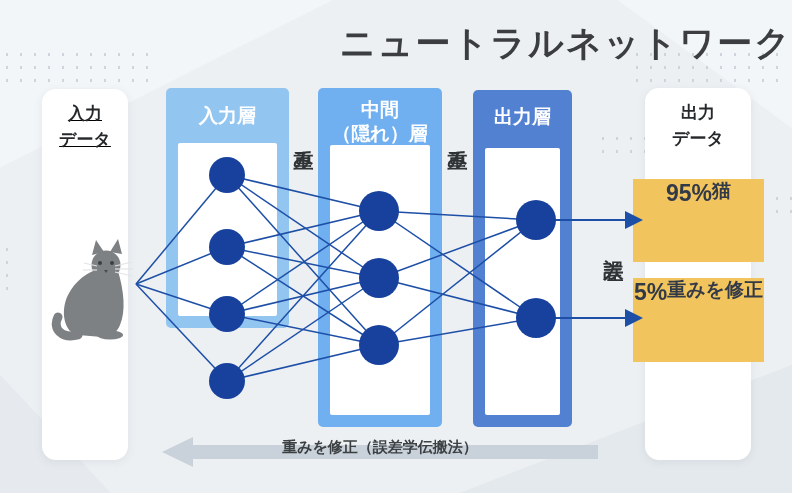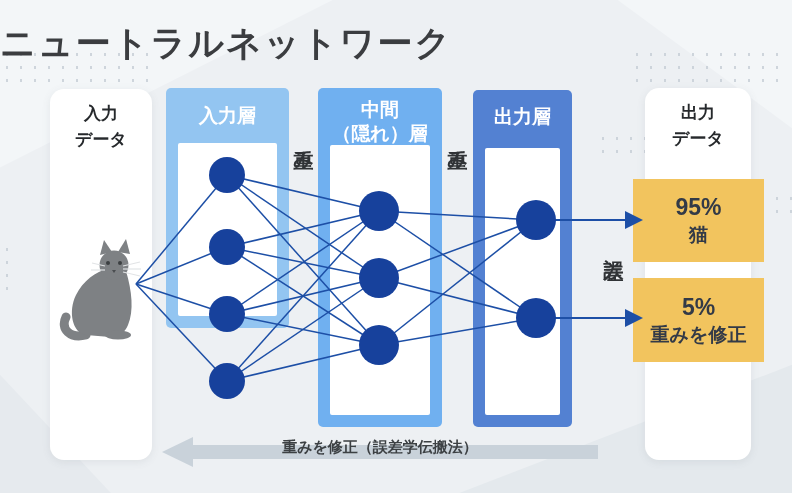--- a/index.html
+++ b/index.html
@@ -5,34 +5,34 @@
   html,body{margin:0;padding:0;background:#dfe3e7;}
   .canvas{position:relative;width:792px;height:493px;background:#edf0f3;overflow:hidden;
           font-family:"Liberation Sans","DejaVu Sans",sans-serif;}
   .bg-shape{position:absolute;left:0;top:0;width:100%;height:100%;pointer-events:none;}
   .bg-light1{background:#f3f6f8;clip-path:polygon(0 0,42% 0,0 34%);}
   .bg-light2{background:#f3f6f8;clip-path:polygon(78% 0,100% 0,100% 26%);}
   .bg-dark1{background:#e4e9ed;clip-path:polygon(58% 100%,100% 74%,100% 100%);}
   .bg-dark2{background:#e6eaee;clip-path:polygon(0 76%,14% 100%,0 100%);}
   .dots{position:absolute;background-image:radial-gradient(#c7cfd7 1.3px,rgba(0,0,0,0) 1.4px);
         background-size:14px 13px;opacity:.85;pointer-events:none;}
-  .title{position:absolute;top:20px;left:0;width:100%;text-align:left;font-size:35px;
+  .title{position:absolute;top:20px;left:0;width:100%;text-align:right;font-size:35px;
          font-weight:800;color:#3b3d40;letter-spacing:2px;}
   .side-card{position:absolute;background:#fff;border-radius:14px;
              box-shadow:0 2px 8px rgba(90,100,110,.10);}
   .side-lbl{margin-top:12px;text-align:center;font-size:17px;font-weight:700;color:#26292c;line-height:1.5;}
   .panel{position:absolute;border-radius:5px;}
   .ptitle{position:absolute;top:0;left:0;right:0;text-align:center;color:#fff;font-weight:700;
           font-size:19px;line-height:1.28;}
   .inner{position:absolute;left:12px;right:12px;bottom:12px;background:#fff;border-radius:2px;}
   .vtext{position:absolute;writing-mode:vertical-rl;font-weight:700;font-size:20px;
          color:#303336;letter-spacing:4px;}
   .netsvg{position:absolute;left:0;top:0;pointer-events:none;}
   .out-box{position:absolute;left:633px;width:131px;color:#333a47;text-align:center;font-weight:700;
-           display:flex;flex-direction:column;justify-content:center;line-height:1.3;}
+           display:flex;flex-direction:row;justify-content:center;line-height:1.3;}
   .out-pct{font-size:23px;}
   .out-lbl{font-size:19px;}
   .fb-body{position:absolute;left:192px;top:445px;width:406px;height:14px;background:#c9d2da;}
   .fb-head{position:absolute;left:162px;top:437px;width:0;height:0;border-top:15px solid transparent;
            border-bottom:15px solid transparent;border-right:31px solid #c9d2da;}
   .fb-label{position:absolute;left:160px;top:438px;width:440px;text-align:center;font-size:15px;
             font-weight:700;color:#3c4043;}
 </style>
 </head>
 <body>
@@ -44,21 +44,21 @@
   <div class="bg-shape bg-dark1"></div>
   <div class="bg-shape bg-dark2"></div>
   <div class="dots" style="left:0;top:48px;width:150px;height:36px;"></div>
   <div class="dots" style="left:630px;top:48px;width:152px;height:36px;"></div>
   <div class="dots" style="left:596px;top:132px;width:54px;height:30px;"></div>
   <div class="dots" style="left:742px;top:192px;width:50px;height:28px;"></div>
   <div class="dots" style="left:0;top:243px;width:18px;height:48px;"></div>
 
   <div class="title">ニュートラルネットワーク</div>
 
-  <div class="side-card" style="left:50px;top:89px;width:102px;height:371px;">
+  <div class="side-card" style="left:42px;top:89px;width:86px;height:371px;text-decoration:underline;">
     <div class="side-lbl">
       <span>入力</span><br>
       <span>データ</span>
     </div>
     <svg style="position:absolute;left:6px;top:150px;" width="86" height="102" viewBox="0 0 86 102">
       <g>
         <path d="M30 96 C 14 100 4 90 10 78" stroke="#7e8184" stroke-width="9" fill="none" stroke-linecap="round"></path>
         <path d="M30 96 C 16 94 12 72 20 56 C 27 42 40 32 52 30 L 70 32 C 76 52 78 72 72 86 C 69 94 62 98 54 98 Z" fill="#7e8184"></path>
         <ellipse cx="62" cy="96" rx="13" ry="4.5" fill="#7e8184"></ellipse>
         <polygon points="44,16 48,1 56,13" fill="#7e8184"></polygon>

